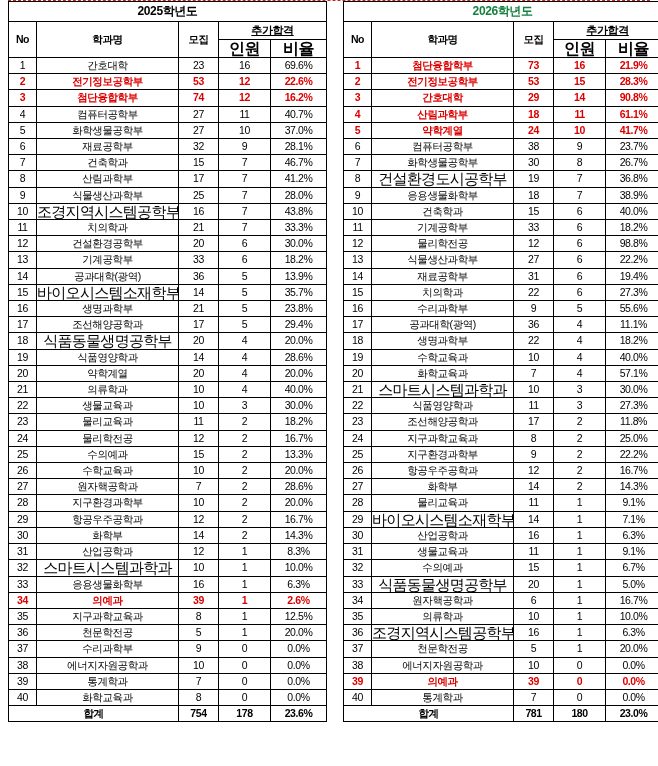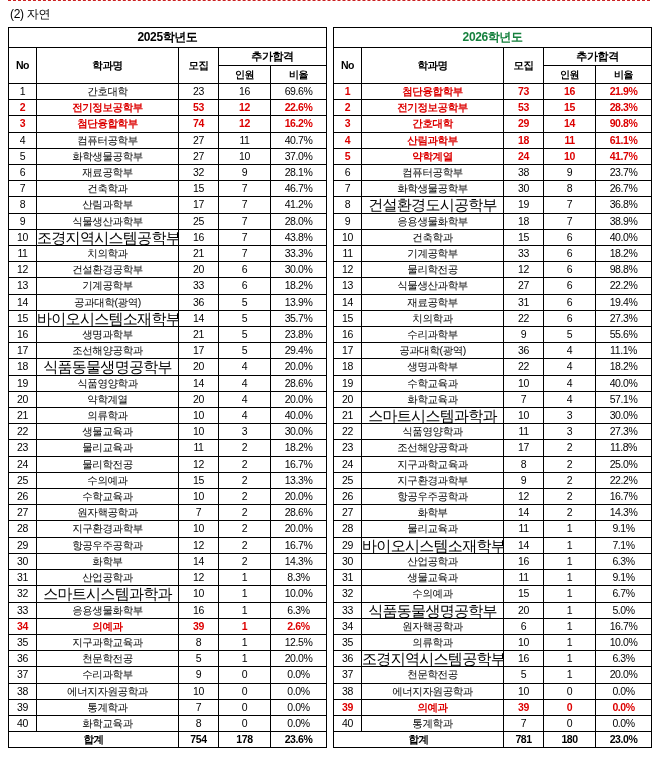--- a/index.html
+++ b/index.html
@@ -27,21 +27,21 @@
     height: 0;
   }
   .section-title {
     font-size: 12px;
     padding: 5px 2px 4px 2px;
     letter-spacing: -0.3px;
   }
   .tables {
     display: flex;
     flex-direction: row;
-    gap: 6px;
+    gap: 16px;
   }
   table {
     border-collapse: collapse;
     table-layout: fixed;
     font-size: 10.5px;
   }
   table.tbl {
     width: 320px;
   }
   th, td {
@@ -61,24 +61,25 @@
     height: 19px;
     line-height: 19px;
   }
   .yearhdr.left { color: #000000; }
   .yearhdr.right { color: #15803d; }
   .subhdr {
     font-weight: bold;
     font-size: 11px;
     height: 17px;
     line-height: 17px;
+    text-decoration: underline;
   }
   .colhdr {
     font-weight: bold;
-    font-size: 10px;
+    font-size: 16px;
     height: 17px;
     line-height: 17px;
   }
   .c-no { width: 28px; }
   .c-dept { width: 142px; }
   .c-mo { width: 40px; }
   .c-num { width: 52px; }
   .c-rate { width: 56px; }
   td.dept {
     text-align: center;
@@ -91,21 +92,20 @@
     font-weight: bold;
     margin-left: 48px;
   }
   .nowrapsmall { font-size: 15px; letter-spacing: -0.7px; }
 </style>
 </head>
 <body>
 
 <div class="page">
   <div class="top-rule"></div>
-  <div class="section-title">(2) 자연</div>
 
   <div class="tables">
 
     <table class="tbl">
       <colgroup>
         <col class="c-no">
           <col class="c-dept">
           <col class="c-mo">
           <col class="c-num">
           <col class="c-rate">

